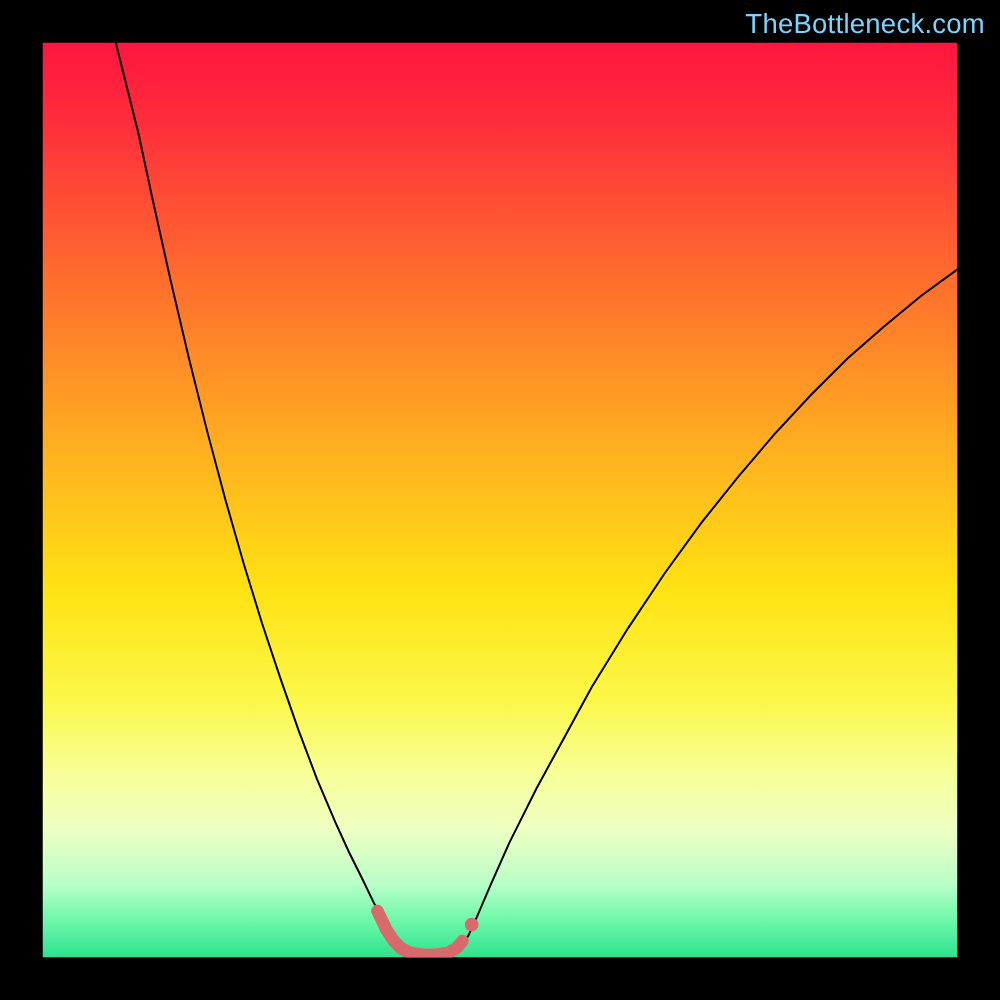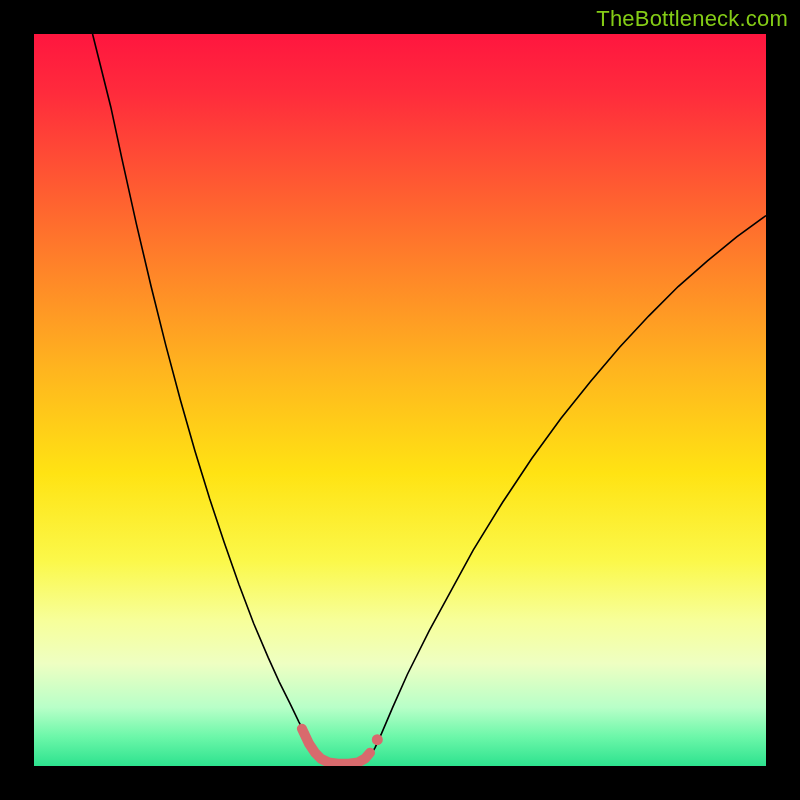--- a/index.html
+++ b/index.html
@@ -16,21 +16,21 @@
     top: 0;
     left: 0;
     width: 800px;
     height: 800px;
     background: #000000;
   }
   .watermark {
     position: absolute;
     top: 6px;
     right: 12px;
-    color: #84cc16;
+    color: #7dd3fc;
     font-size: 22px;
     font-weight: 400;
     letter-spacing: 0.2px;
     z-index: 10;
   }
   .plot {
     position: absolute;
     top: 34px;
     left: 34px;
     width: 732px;

